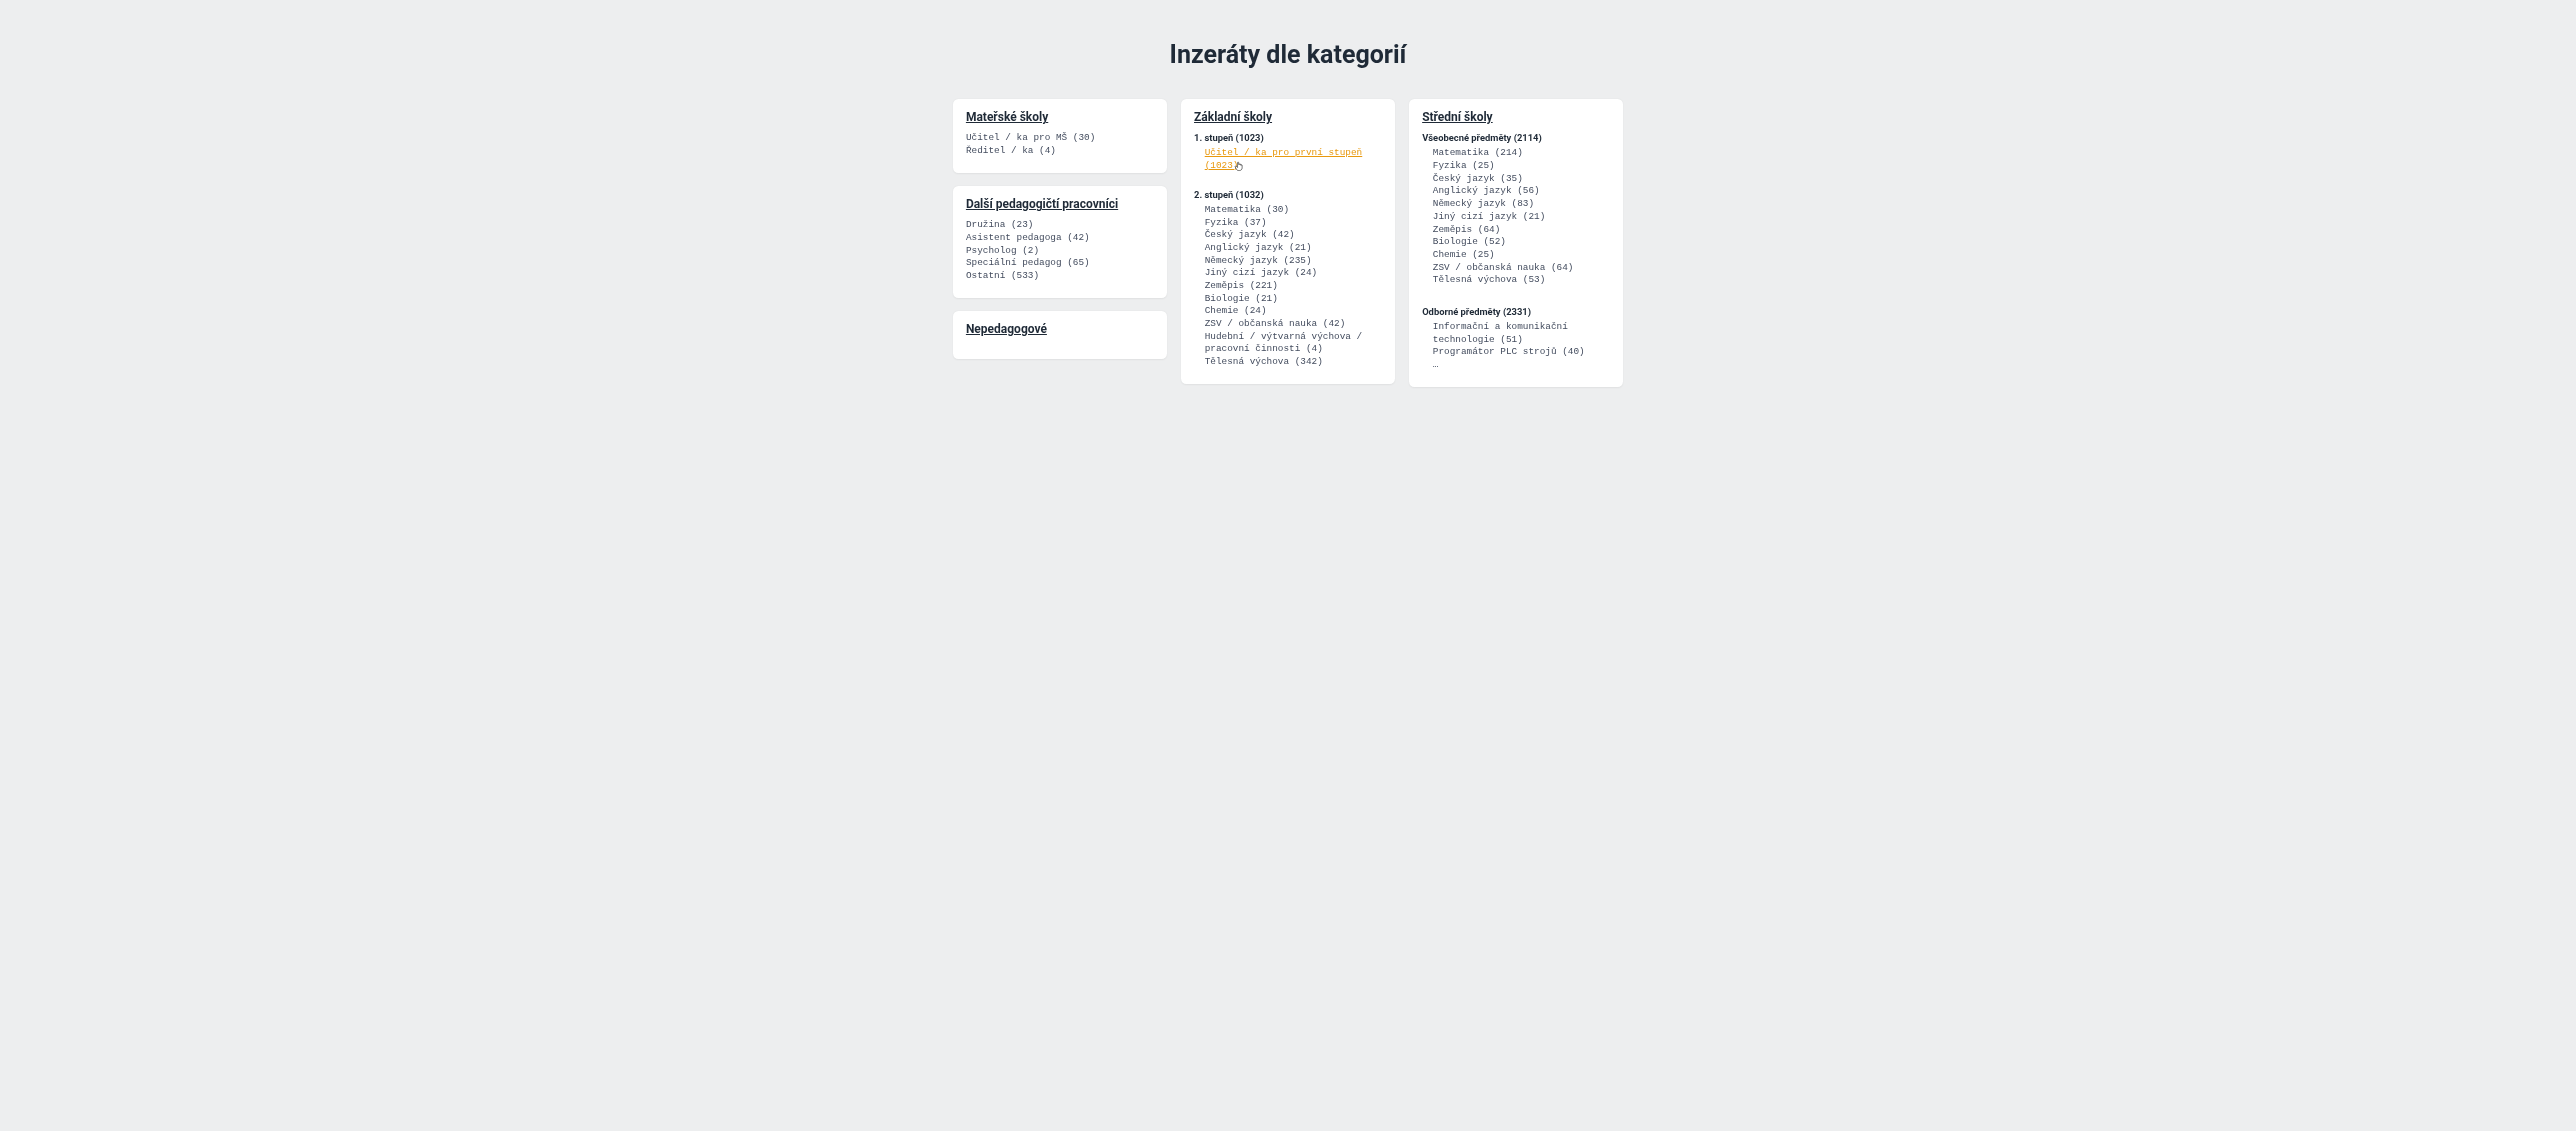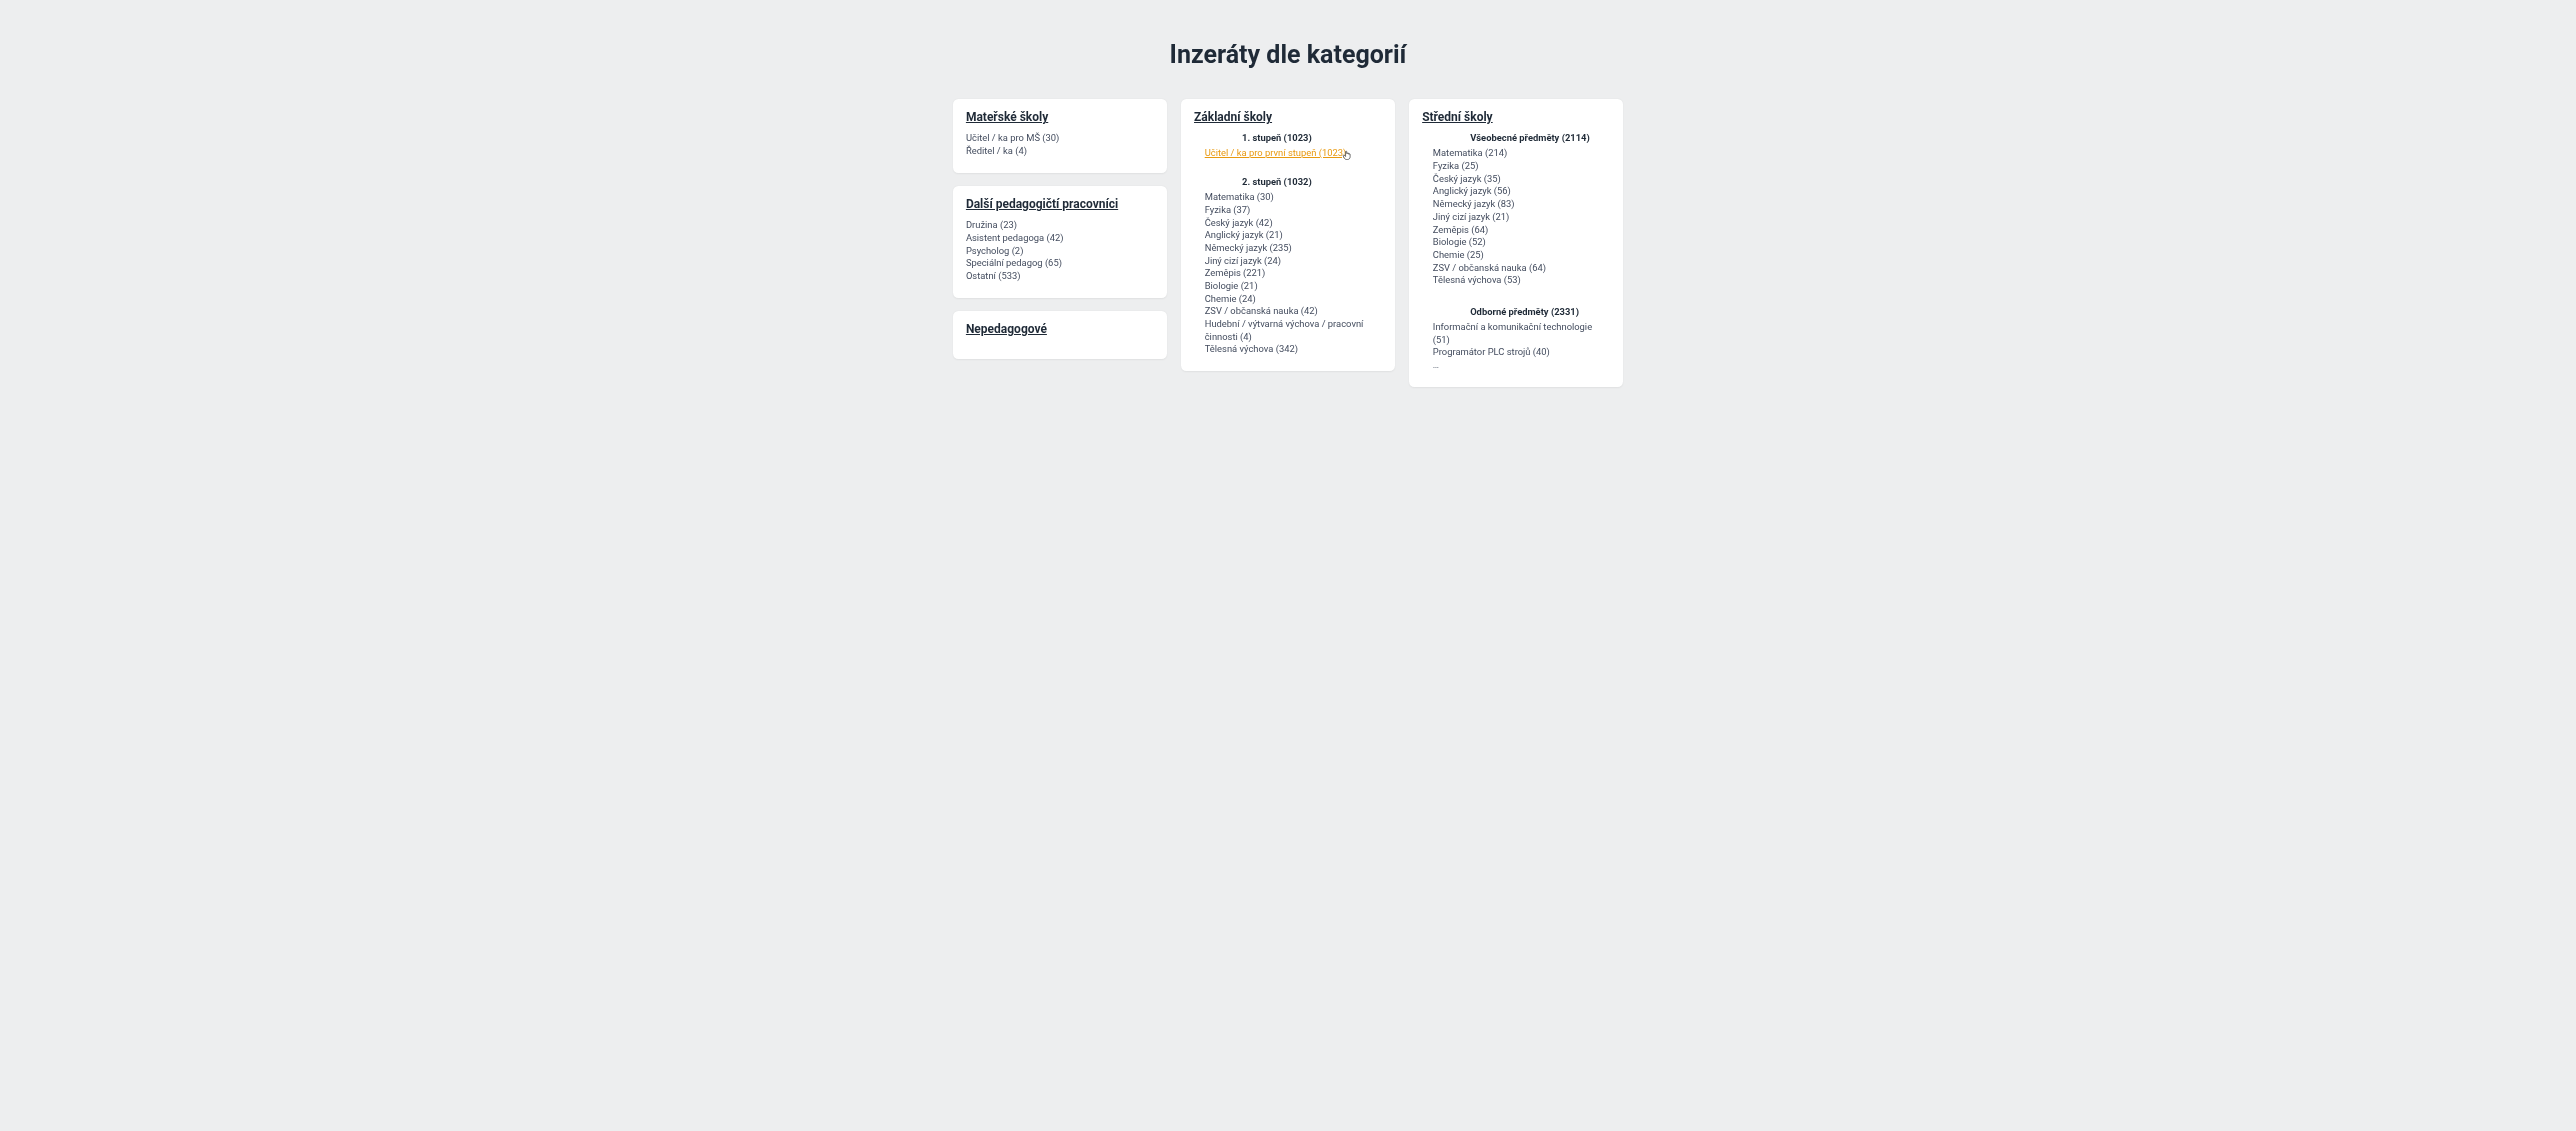--- a/index.html
+++ b/index.html
@@ -55,35 +55,35 @@
       margin-bottom: 8px;
       text-decoration: underline;
     }
 
     .section-title {
       font-size: 9.4px;
       font-weight: 700;
       color: #1f2a37;
       margin-bottom: 4px;
       margin-top: 0;
-      margin-left: 48px;
     }
 
     .section-title.spaced {
       margin-top: 12px;
     }
 
     .item-list {
       list-style: none;
     }
 
     .item-list li {
       font-size: 9.4px;
       line-height: 1.35;
       color: #434c5e;
+      font-family: Liberation Mono, monospace;
     }
 
     .item-list.indented {
       padding-left: 10.7px;
     }
 
     .link-hovered {
       color: #e8990f;
       text-decoration: underline;
       cursor: pointer;

